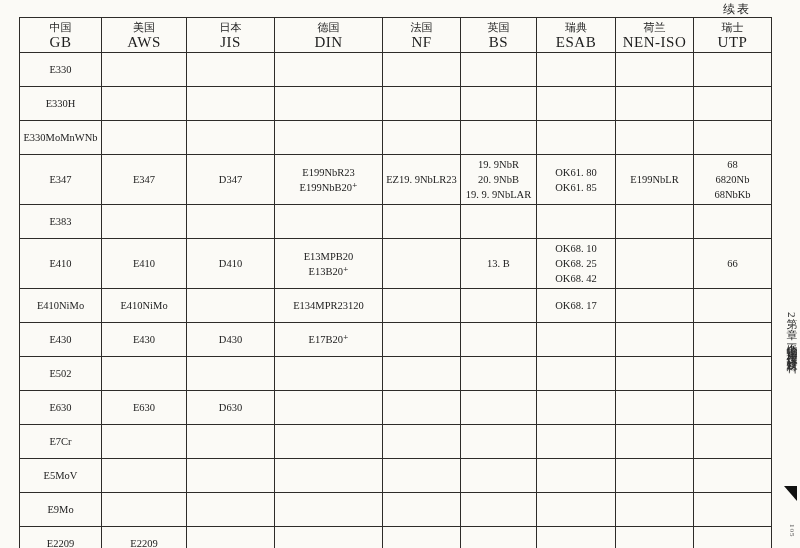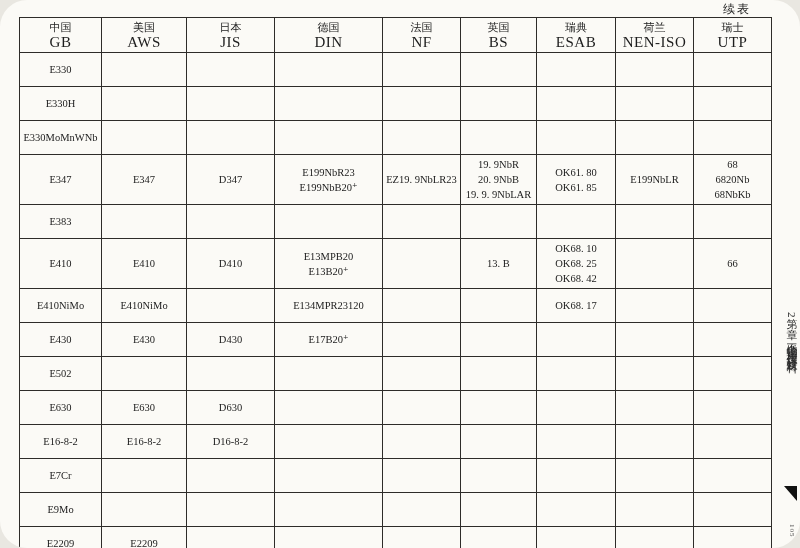--- a/index.html
+++ b/index.html
@@ -7,21 +7,20 @@
     font-family: "Liberation Serif", "DejaVu Serif", serif;
     background: #e9e7e1;
   }
   .page {
     position: relative;
     width: 800px;
     height: 548px;
     background: #fbfaf6;
     overflow: hidden;
     color: #1c1c1c;
-    border-radius: 27px;
   }
   .continued-label {
     position: absolute;
     top: 1px;
     left: 723px;
     font-size: 12px;
     letter-spacing: 2px;
     color: #222;
   }
   table.std-table {
@@ -326,38 +325,34 @@
           </td>
           <td class="single"></td>
           <td class="single"></td>
           <td class="single"></td>
           <td class="single"></td>
           <td class="single"></td>
           <td class="single"></td>
         </tr>
         <tr>
           <td class="single">
-            <div class="cell-line">E16-8-2</div>
-          </td>
-          <td class="single">
-            <div class="cell-line">E16-8-2</div>
-          </td>
-          <td class="single">
-            <div class="cell-line">D16-8-2</div>
-          </td>
-          <td class="single"></td>
-          <td class="single"></td>
-          <td class="single"></td>
-          <td class="single"></td>
-          <td class="single"></td>
-          <td class="single"></td>
-        </tr>
-        <tr>
-          <td class="single">
             <div class="cell-line">E7Cr</div>
+          </td>
+          <td class="single"></td>
+          <td class="single"></td>
+          <td class="single"></td>
+          <td class="single"></td>
+          <td class="single"></td>
+          <td class="single"></td>
+          <td class="single"></td>
+          <td class="single"></td>
+        </tr>
+        <tr>
+          <td class="single">
+            <div class="cell-line">E5MoV</div>
           </td>
           <td class="single"></td>
           <td class="single"></td>
           <td class="single"></td>
           <td class="single"></td>
           <td class="single"></td>
           <td class="single"></td>
           <td class="single"></td>
           <td class="single"></td>
         </tr>

